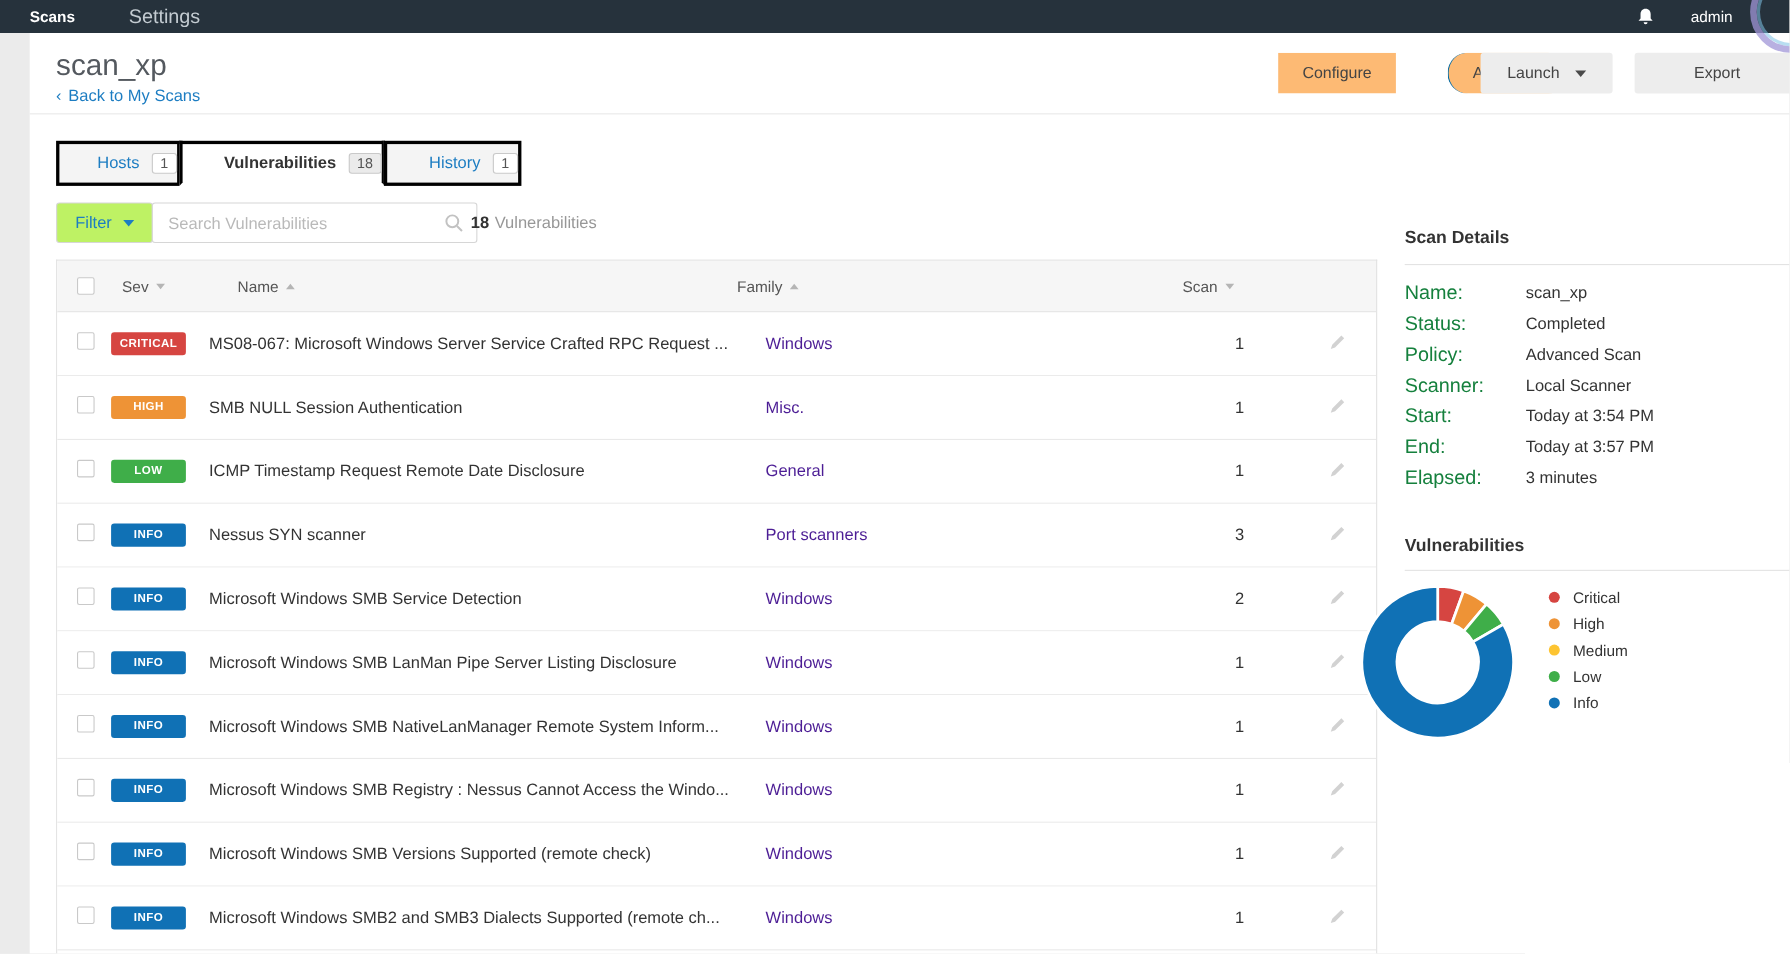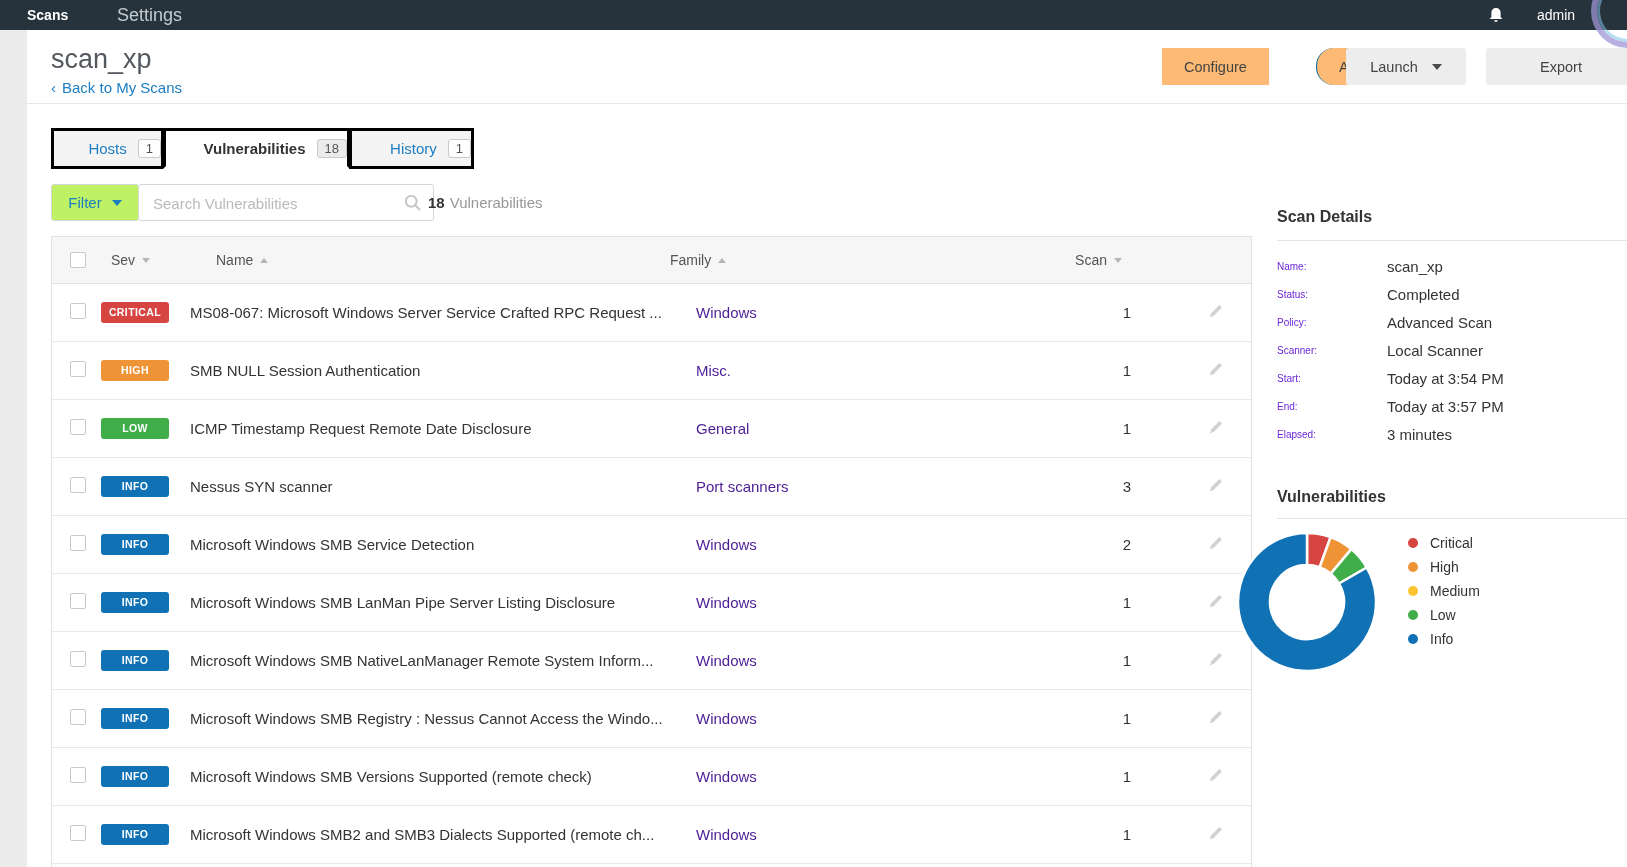--- a/index.html
+++ b/index.html
@@ -71,21 +71,21 @@
   .c-edit{text-align:right;padding-right:26px;}
   .pencil{width:17px;height:17px;cursor:pointer;}
   
   .panel-title{position:absolute;font-size:16px;font-weight:bold;color:#333;}
   #scan-details-title{left:1277px;top:208px;}
   .panel-rule{position:absolute;left:1277px;width:350px;height:1px;background:#e3e3e3;}
   #rule-details{top:240px;}
   #rule-chart{top:518px;}
   .details-list{position:absolute;left:1277px;top:252px;width:350px;}
   .detail-row{height:28px;display:flex;align-items:center;}
-  .detail-label{width:110px;font-size:10px;color:#6d28d9;}
+  .detail-label{width:110px;font-size:18px;color:#15803d;}
   .detail-value{font-size:15px;color:#333;}
   #vulns-title{left:1277px;top:488px;}
   #donut-svg{position:absolute;left:1237px;top:532px;}
   .legend{position:absolute;left:1408px;top:531px;}
   .legend-item{height:24px;display:flex;align-items:center;cursor:default;}
   .legend-dot{width:10px;height:10px;border-radius:50%;margin-right:12px;}
   .legend-label{font-size:14px;color:#333;}
 </style>
 </head>
 <body>

